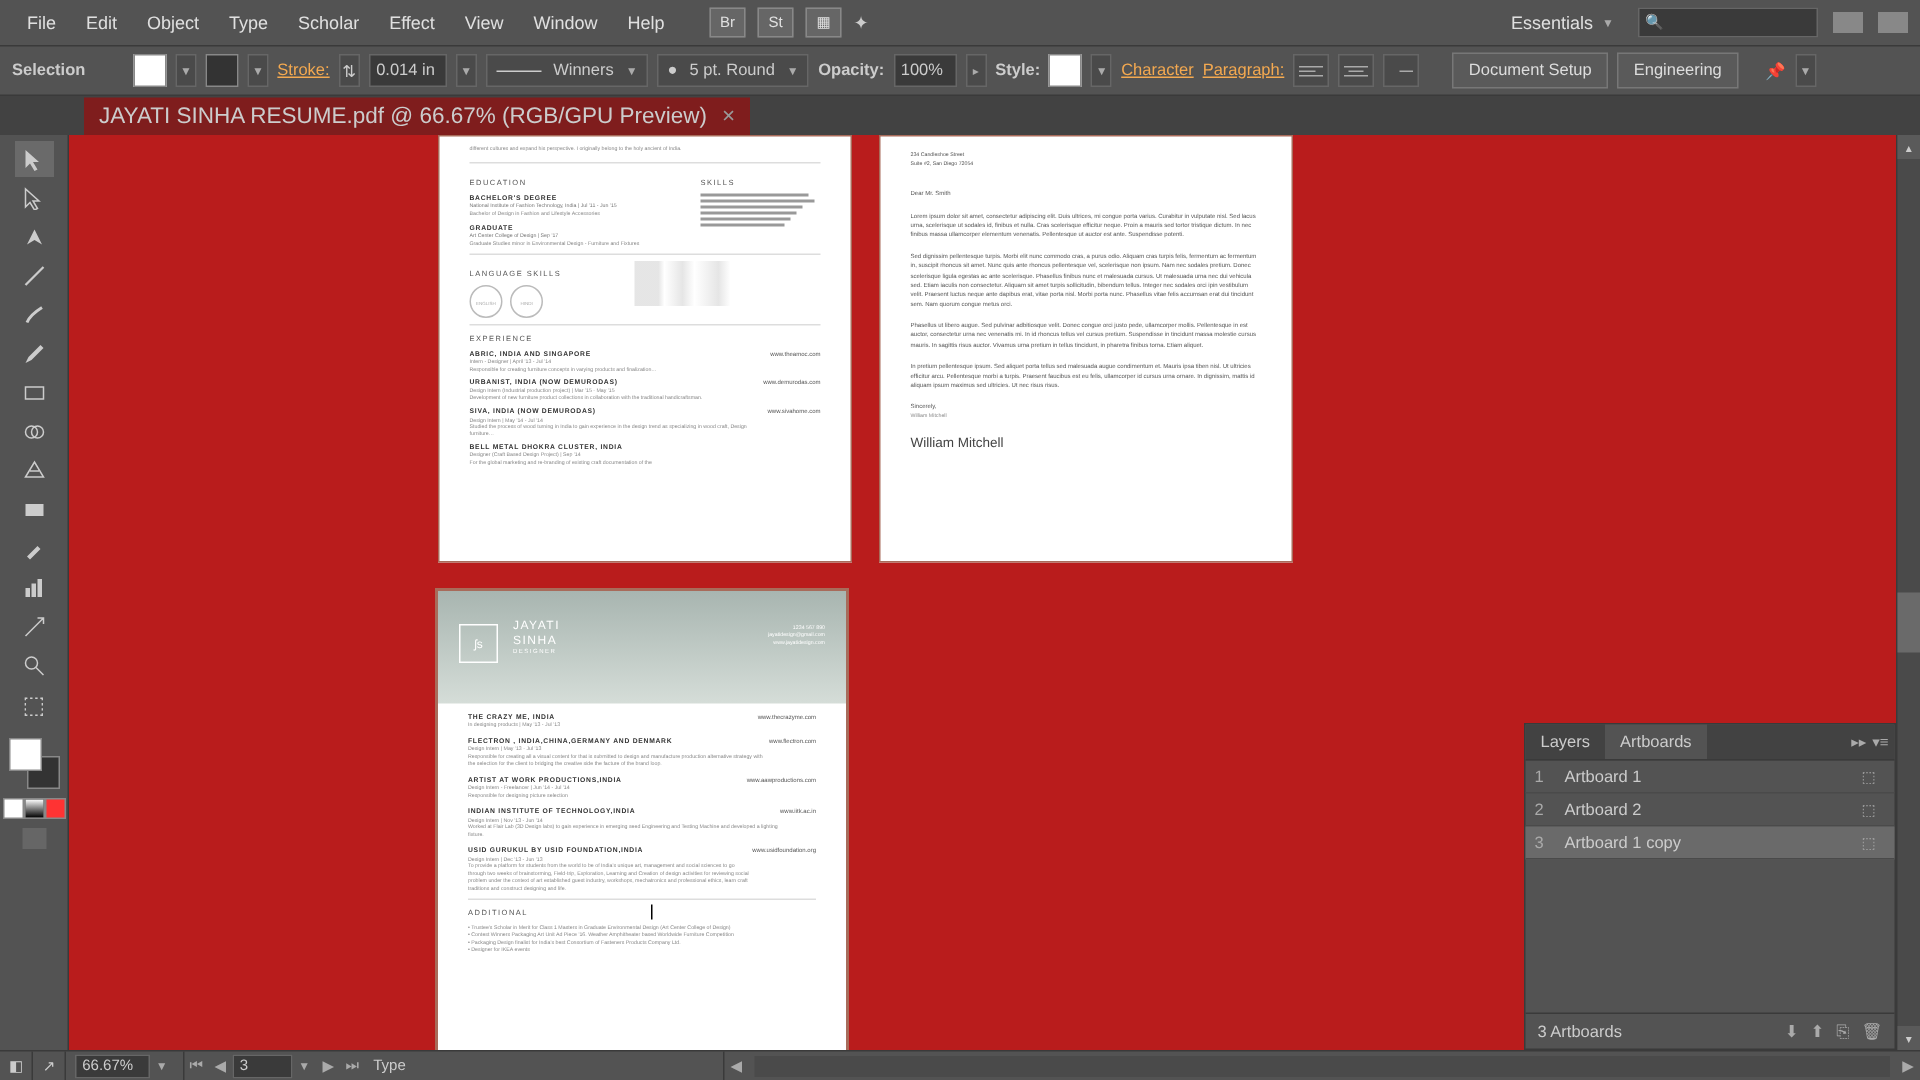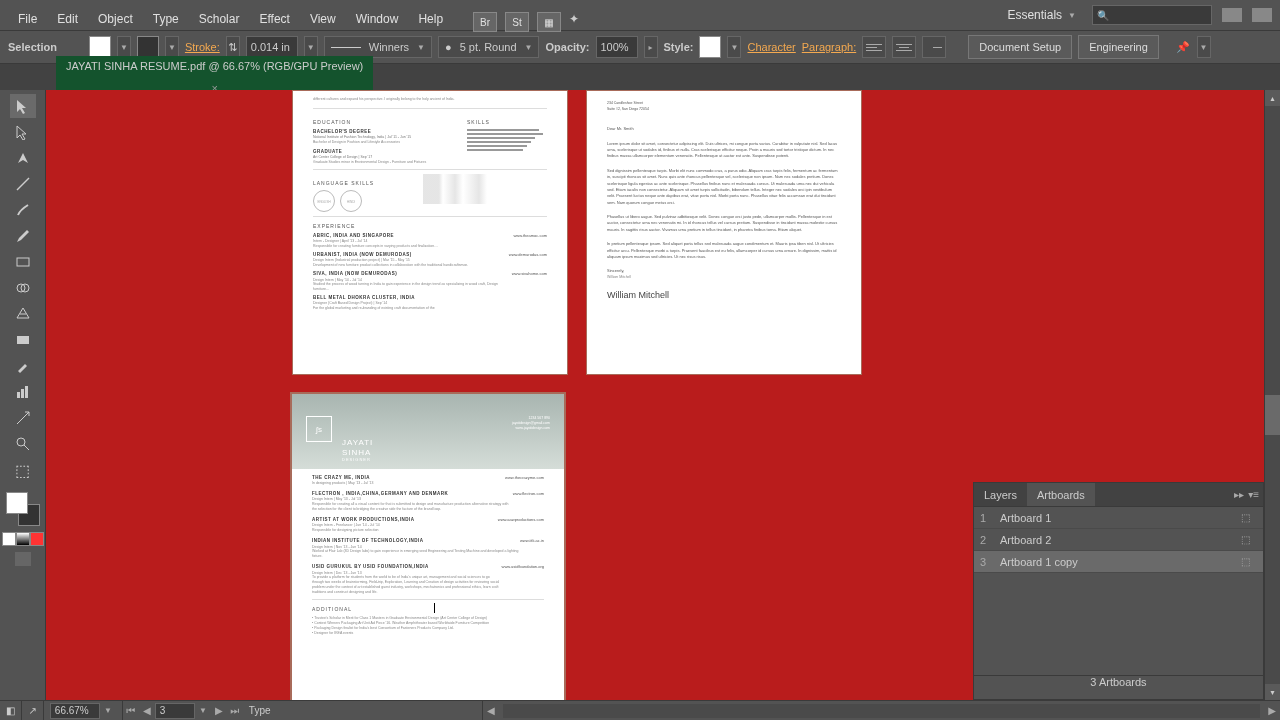--- a/index.html
+++ b/index.html
@@ -1,19 +1,19 @@
 <!DOCTYPE html>
 <html><head>
 <meta charset="utf-8">
 <style>
 * { margin: 0; padding: 0; box-sizing: border-box; font-family: Arial, sans-serif; }
 body { width: 1280px; height: 720px; background: #4a4a4a; overflow: hidden; position: relative; }
 
 
-.menubar { height: 30px; background: #535353; display: flex; padding: 12px 8px; color: #e0e0e0; font-size: 12px; }
+.menubar { height: 30px; background: #535353; display: flex; align-items: center; padding: 0 8px; color: #e0e0e0; font-size: 12px; }
 .menubar .menu-item { padding: 0 10px; cursor: pointer; }
 .menubar .spacer { flex: 1; }
 .menubar .right-section { display: flex; align-items: center; gap: 8px; }
 .menubar .dropdown { display: flex; align-items: center; gap: 6px; padding: 0 8px; }
 .menubar .search-box { background: #3a3a3a; border: 1px solid #666; width: 120px; height: 20px; display: flex; align-items: center; padding: 0 4px; }
 .menubar .search-icon { color: #999; font-size: 10px; }
 .menubar .icon-btn { width: 24px; height: 20px; background: #666; border: 1px solid #888; display: flex; align-items: center; justify-content: center; font-size: 10px; }
 .win-btn { width: 20px; height: 14px; background: #888; margin-left: 2px; }
 
 
@@ -29,21 +29,21 @@
 .align-btn { width: 24px; height: 22px; background: #4a4a4a; border: 1px solid #666; display: flex; flex-direction: column; justify-content: center; gap: 2px; padding: 3px; }
 .align-line { height: 1px; background: #aaa; }
 .align-btn.center .align-line:nth-child(2) { width: 60%; margin: 0 auto; }
 .align-btn.right .align-line { margin-left: auto; }
 .align-btn.right .align-line:nth-child(2) { width: 60%; }
 .ctrl-button { background: #5a5a5a; border: 1px solid #777; color: #ddd; height: 24px; padding: 0 10px; font-size: 11px; }
 .stroke-lbl { color: #f4a950; text-decoration: underline; }
 
 
 .tabbar { height: 26px; background: #424242; display: flex; align-items: center; padding: 0 0 0 56px; }
-.tab { background: #14532d; color: #ccc; font-size: 11px; padding: 4px 10px; display: flex; align-items: center; gap: 10px; flex-direction: column; }
+.tab { background: #7f1d1d; color: #ccc; font-size: 15px; padding: 4px 10px; display: flex; align-items: center; gap: 10px; }
 .tab .close { color: #999; cursor: pointer; }
 
 
 .main { display: flex; height: calc(720px - 30px - 34px - 26px - 20px); }
 
 
 .toolbox { width: 46px; background: #535353; border-right: 1px solid #3a3a3a; display: flex; flex-direction: column; align-items: center; padding-top: 4px; gap: 2px; }
 .tool { width: 26px; height: 24px; display: flex; align-items: center; justify-content: center; color: #ccc; cursor: pointer; }
 .tool.active { background: #6a6a6a; }
 .tool svg { width: 16px; height: 16px; fill: #ccc; }
@@ -68,49 +68,49 @@
 .ab-line { font-size: 3.5px; color: #888; }
 .ab-url { font-size: 4px; color: #555; }
 .ab-divider { border-top: 0.5px solid #ddd; margin: 4px 0; }
 .lang-circle { display: inline-block; width: 22px; height: 22px; border: 0.5px solid #bbb; border-radius: 50%; margin-right: 4px; text-align: center; line-height: 22px; font-size: 3px; color: #aaa; }
 .skill-bar { height: 2px; background: #999; margin: 2px 0; }
 .world-map { width: 80px; height: 30px; background: linear-gradient(90deg, #ccc 20%, #fff 25%, #ccc 40%, #fff 50%, #ccc 70%, #fff 80%); opacity: 0.5; }
 
 .ab3 .header { height: 75px; background: linear-gradient(180deg, #a8b5b0, #d5ddd8); position: relative; padding: 18px 14px; }
 .ab3 .header .name { color: #fff; font-size: 8px; letter-spacing: 1px; line-height: 1.2; }
 .ab3 .header .logo-sq { position: absolute; left: 14px; top: 22px; width: 26px; height: 26px; border: 1px solid #fff; display: flex; align-items: center; justify-content: center; color: #fff; font-size: 8px; }
-.ab3 .header .name-block { margin-left: 36px; margin-top: 26px; }
+.ab3 .header .name-block { margin-left: 36px; }
 .ab3 .header .right-info { position: absolute; right: 14px; top: 22px; text-align: right; font-size: 3.5px; color: #fff; line-height: 1.4; }
 
 .cover-letter { padding: 10px 20px; font-size: 4px; color: #555; line-height: 1.6; }
 .cover-letter .addr { font-size: 3.5px; margin-bottom: 12px; }
 .cover-letter .greeting { margin: 14px 0 8px; }
 .cover-letter p { margin-bottom: 8px; }
 .cover-letter .sig-name { font-size: 9px; color: #444; margin-top: 8px; }
 
 
 .vscroll { width: 16px; background: #4a4a4a; border-left: 1px solid #3a3a3a; position: relative; }
 .vscroll .arrow { height: 16px; background: #5a5a5a; display: flex; align-items: center; justify-content: center; color: #ccc; font-size: 8px; }
 .vscroll .track { position: absolute; top: 16px; bottom: 16px; left: 0; right: 0; }
 .vscroll .thumb { position: absolute; top: 50%; width: 100%; height: 40px; background: #6a6a6a; }
 .vscroll .bot { position: absolute; bottom: 0; width: 100%; }
 
 
-.panel { position: absolute; right: 16px; bottom: 20px; width: 291px; height: 218px; background: #535353; border: 1px solid #3a3a3a; color: #ccc; font-size: 11px; }
+.panel { position: absolute; right: 16px; bottom: 20px; width: 248px; height: 218px; background: #535353; border: 1px solid #3a3a3a; color: #ccc; font-size: 11px; }
 .panel-tabs { display: flex; height: 24px; background: #424242; border-bottom: 1px solid #3a3a3a; align-items: center; }
 .panel-tab { padding: 0 10px; height: 100%; display: flex; align-items: center; cursor: pointer; }
 .panel-tab.active { background: #535353; }
 .panel-tabs .panel-ctrls { margin-left: auto; display: flex; gap: 4px; padding-right: 4px; color: #aaa; font-size: 10px; }
 .panel-list { }
 .panel-row { display: flex; align-items: center; height: 22px; padding: 0 6px; border-bottom: 1px solid #4a4a4a; }
 .panel-row.selected { background: #6a6a6a; }
 .panel-row .num { width: 20px; color: #aaa; }
 .panel-row .name { flex: 1; }
 .panel-row .icon { width: 16px; color: #aaa; font-size: 10px; }
-.panel-footer { position: absolute; bottom: 0; left: 0; right: 0; height: 24px; border-top: 1px solid #3a3a3a; display: flex; align-items: center; padding: 0 8px; gap: 8px; flex-direction: column; }
+.panel-footer { position: absolute; bottom: 0; left: 0; right: 0; height: 24px; border-top: 1px solid #3a3a3a; display: flex; align-items: center; padding: 0 8px; gap: 8px; }
 .panel-footer .spacer { flex: 1; }
 .panel-footer .fbtn { color: #aaa; font-size: 11px; cursor: pointer; }
 
 
 .statusbar { position: absolute; bottom: 0; left: 0; right: 0; height: 20px; background: #535353; border-top: 1px solid #3a3a3a; display: flex; align-items: center; color: #ccc; font-size: 10px; }
 .statusbar .seg { padding: 0 6px; border-right: 1px solid #3a3a3a; height: 100%; display: flex; align-items: center; }
 .statusbar .zoom-input { background: #3a3a3a; border: 1px solid #666; color: #ccc; width: 50px; height: 16px; font-size: 10px; padding: 0 4px; }
 .statusbar .nav-btn { width: 16px; text-align: center; cursor: pointer; color: #aaa; }
 .statusbar .artboard-input { background: #3a3a3a; border: 1px solid #666; color: #ccc; width: 40px; height: 16px; font-size: 10px; padding: 0 4px; }
 .statusbar .type-select { flex: 0 0 240px; text-align: center; }

